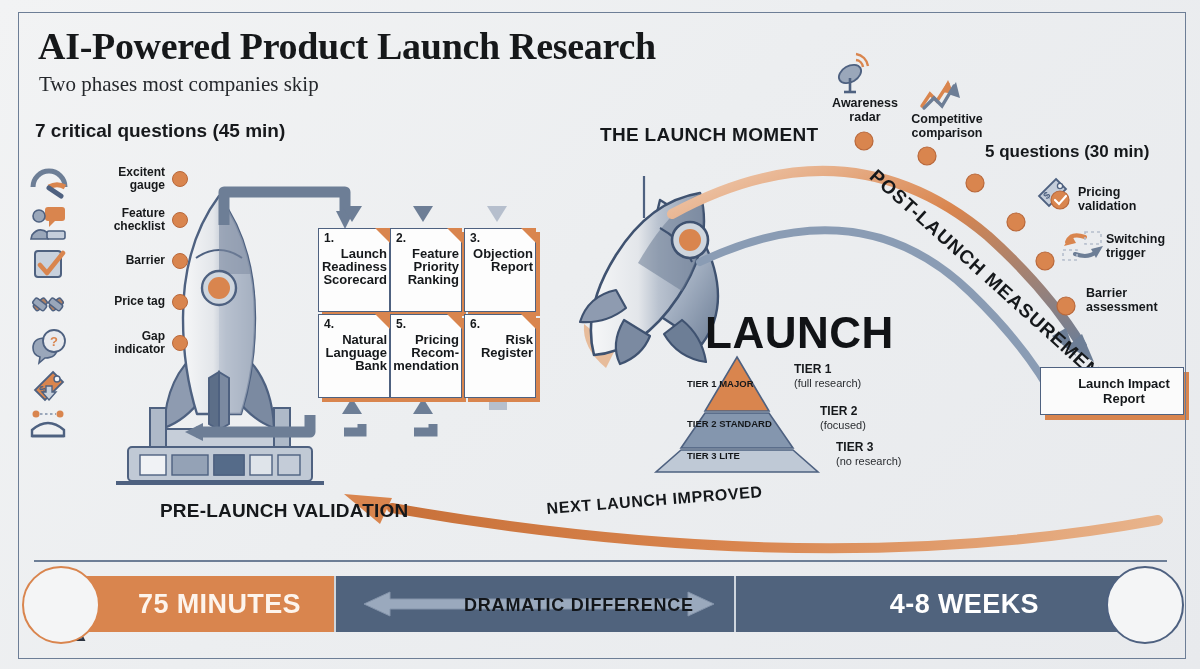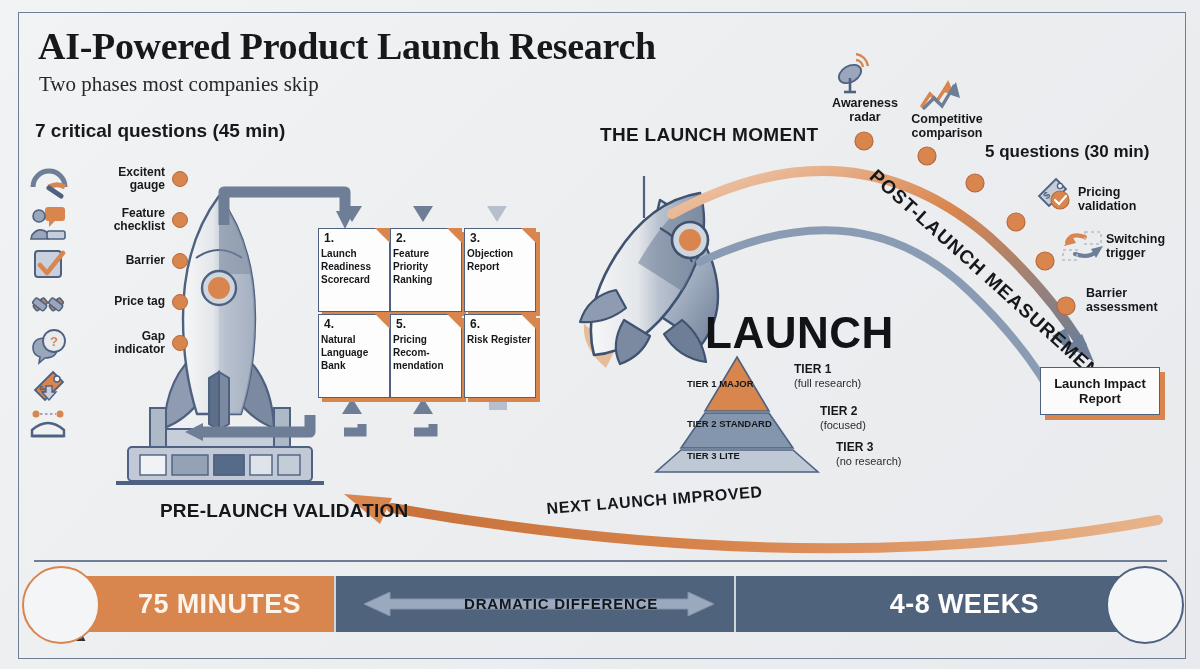--- a/index.html
+++ b/index.html
@@ -21,48 +21,48 @@
   #iconlist{left:28px;top:158px;width:160px;}
   .irow{position:relative;height:41px;display:flex;align-items:center;justify-content:flex-end;gap:7px;}
   .irow .ilabel{font-size:12px;font-weight:700;color:#16181a;text-align:right;line-height:13px;width:70px;}
   .irow .ibullet{width:14px;height:14px;border-radius:50%;background:#d9854e;border:1px solid #b9683a;flex:none;}
   
   .doc{position:absolute;width:70px;height:82px;background:#fdfdfd;border:1.6px solid #4e6180;
        box-shadow:4px 4px 0 0 #d9854e;}
   .doc .fold{position:absolute;right:-1px;top:-1px;width:0;height:0;
        border-left:15px solid transparent;border-top:15px solid #d9854e;}
   .doc .num{position:absolute;left:5px;top:2px;font-size:12px;font-weight:700;color:#15181b;}
-  .doc .dtxt{position:absolute;left:0;right:0;top:18px;text-align:left;font-size:10px;font-weight:700;
+  .doc .dtxt{position:absolute;left:0;right:0;top:18px;text-align:right;font-size:13px;font-weight:700;
        line-height:13px;color:#15181b;padding:0 2px;box-sizing:border-box;}
   
   #launchmoment{left:600px;top:124px;font-size:19px;font-weight:700;color:#15181b;text-align:center;line-height:21px;letter-spacing:0.3px;}
   #launchword{left:705px;top:272px;font-size:44px;font-weight:700;color:#111316;letter-spacing:0.5px;margin-top:36px;}
   #prelaunch{left:160px;top:500px;font-size:19px;font-weight:700;color:#15181b;text-align:center;line-height:22px;letter-spacing:0.2px;}
   
   .rlab{font-size:12.5px;font-weight:700;color:#15181b;line-height:14px;}
   #q5{left:985px;top:142px;font-size:17px;font-weight:700;color:#15181b;line-height:19px;}
   #postlabel{left:880px;top:165px;font-size:19px;font-weight:700;color:#15181b;letter-spacing:1px;line-height:22px;}
   .tierlab{position:absolute;font-size:12px;font-weight:700;color:#15181b;line-height:14px;margin-left:24px;}
   .tiersub{font-weight:400;font-size:11px;color:#2a2d31;}
   .pt{position:absolute;text-align:left;font-size:9.5px;font-weight:700;color:#15181b;line-height:11px;width:100px;}
   
   #impact{left:1040px;top:367px;width:118px;height:46px;background:#fbfbfb;border:1.4px solid #4e6180;
      box-shadow:5px 5px 0 0 #d9854e;display:flex;align-items:center;justify-content:center;
-     font-size:13px;font-weight:700;color:#15181b;text-align:center;line-height:15px;}
+     font-size:13px;font-weight:700;color:#15181b;text-align:center;line-height:15px;padding-left:24px;}
   
   #nextlaunch{left:546px;top:500px;font-size:16px;font-weight:700;color:#15181b;letter-spacing:0.6px;
      transform:rotate(-4.5deg);transform-origin:left top;}
   
   #botline{left:34px;top:560px;width:1133px;height:2px;background:#6d7e96;}
   #botbar{left:34px;top:576px;width:1133px;height:56px;}
   #barleft{position:absolute;left:0;top:0;width:300px;height:56px;background:#d9854e;border-radius:28px 0 0 28px;}
   #barright{position:absolute;left:300px;top:0;right:0;height:56px;background:#50637d;}
   #mins{position:absolute;left:104px;top:13px;font-size:27px;font-weight:700;color:#fdf4ec;letter-spacing:0.4px;}
   #weeks{position:absolute;right:128px;top:13px;font-size:27px;font-weight:700;color:#ffffff;letter-spacing:0.4px;}
-  #dramatic{position:absolute;left:430px;top:19px;font-size:15px;font-weight:700;color:#13161a;letter-spacing:0.8px;}
+  #dramatic{position:absolute;left:430px;top:19px;font-size:18px;font-weight:700;color:#13161a;letter-spacing:0.8px;}
   .tick{position:absolute;top:0;width:2px;height:56px;background:#cfd6de;}
   #leftcircle{position:absolute;left:22px;top:566px;width:74px;height:74px;border-radius:50%;
      background:#f4f5f6;border:2.5px solid #d9854e;}
   #rightcircle{position:absolute;right:16px;top:566px;width:74px;height:74px;border-radius:50%;
      background:#f4f5f6;border:2.5px solid #4e6180;}
 </style>
 </head>
 <body>
 
 <div id="canvas">

